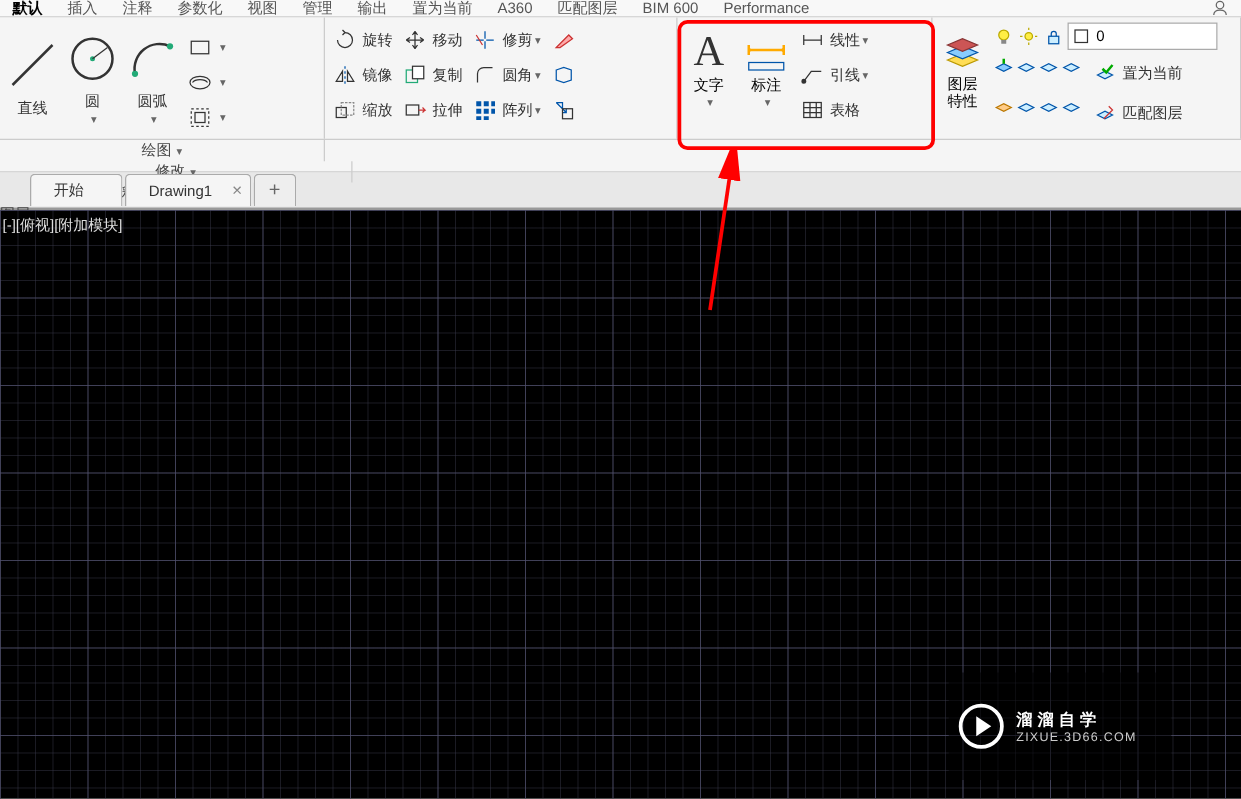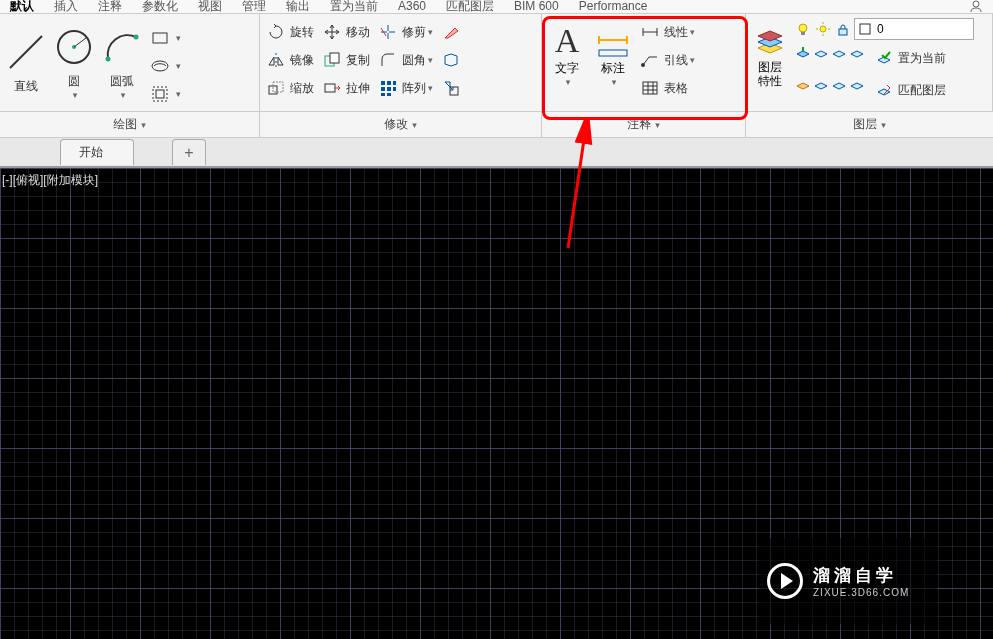--- a/index.html
+++ b/index.html
@@ -108,38 +108,38 @@
       display: flex;
       flex-direction: column;
       padding: 2px 2px;
     }
     .panel-title-bar {
       display: flex;
       background: #f5f5f5;
       height: 26px;
       align-items: flex-start;
       border-bottom: 1px solid #ccc;
+      flex-direction: column;
     }
     .panel-title {
       text-align: center;
       color: #444;
       font-size: 12px;
       border-right: 1px solid #ccc;
       height: 100%;
       display: flex;
       align-items: center;
       justify-content: center;
     }
     .tabs {
       display: flex;
       background: #e8e8e8;
       height: 30px;
       align-items: center;
       border-bottom: 2px solid #999;
-      gap: 36px;
     }
     .tab {
       display: flex;
       align-items: center;
       padding: 0 30px 0 18px;
       height: 26px;
       background: #f5f5f5;
       border: 1px solid #aaa;
       border-bottom: none;
       border-radius: 4px 4px 0 0;
@@ -226,21 +226,21 @@
       margin-right: 10px;
     }
     .watermark .play::after {
       content: "";
       border-left: 12px solid #fff;
       border-top: 8px solid transparent;
       border-bottom: 8px solid transparent;
       margin-left: 3px;
     }
     .watermark .txt .line1 {
-      font-size: 17px;
+      font-size: 13px;
       letter-spacing: 4px;
       font-weight: bold;
     }
     .watermark .txt .line2 {
       font-size: 10px;
       letter-spacing: 1px;
       color: #ccc;
     }
     .layer-input {
       display: flex;
@@ -653,20 +653,24 @@
     <span>图层</span>
       <span class="dd-arrow" style="margin-left:4px">▾</span>
   </div>
 </div>
 
 <div class="tabs">
   <div style="width:24px"></div>
   <div class="tab">
     <span>开始</span>
   </div>
+  <div class="tab">
+    <span>Drawing1</span>
+    <span class="close">×</span>
+  </div>
   <div class="tab plus">
     <span style="color:#666;font-size:16px">+</span>
   </div>
 </div>
 
 <div class="canvas">
   <div class="grid-lines"></div>
   <div class="grid-major"></div>
   <div class="view-label">[-][俯视][附加模块]</div>
 

